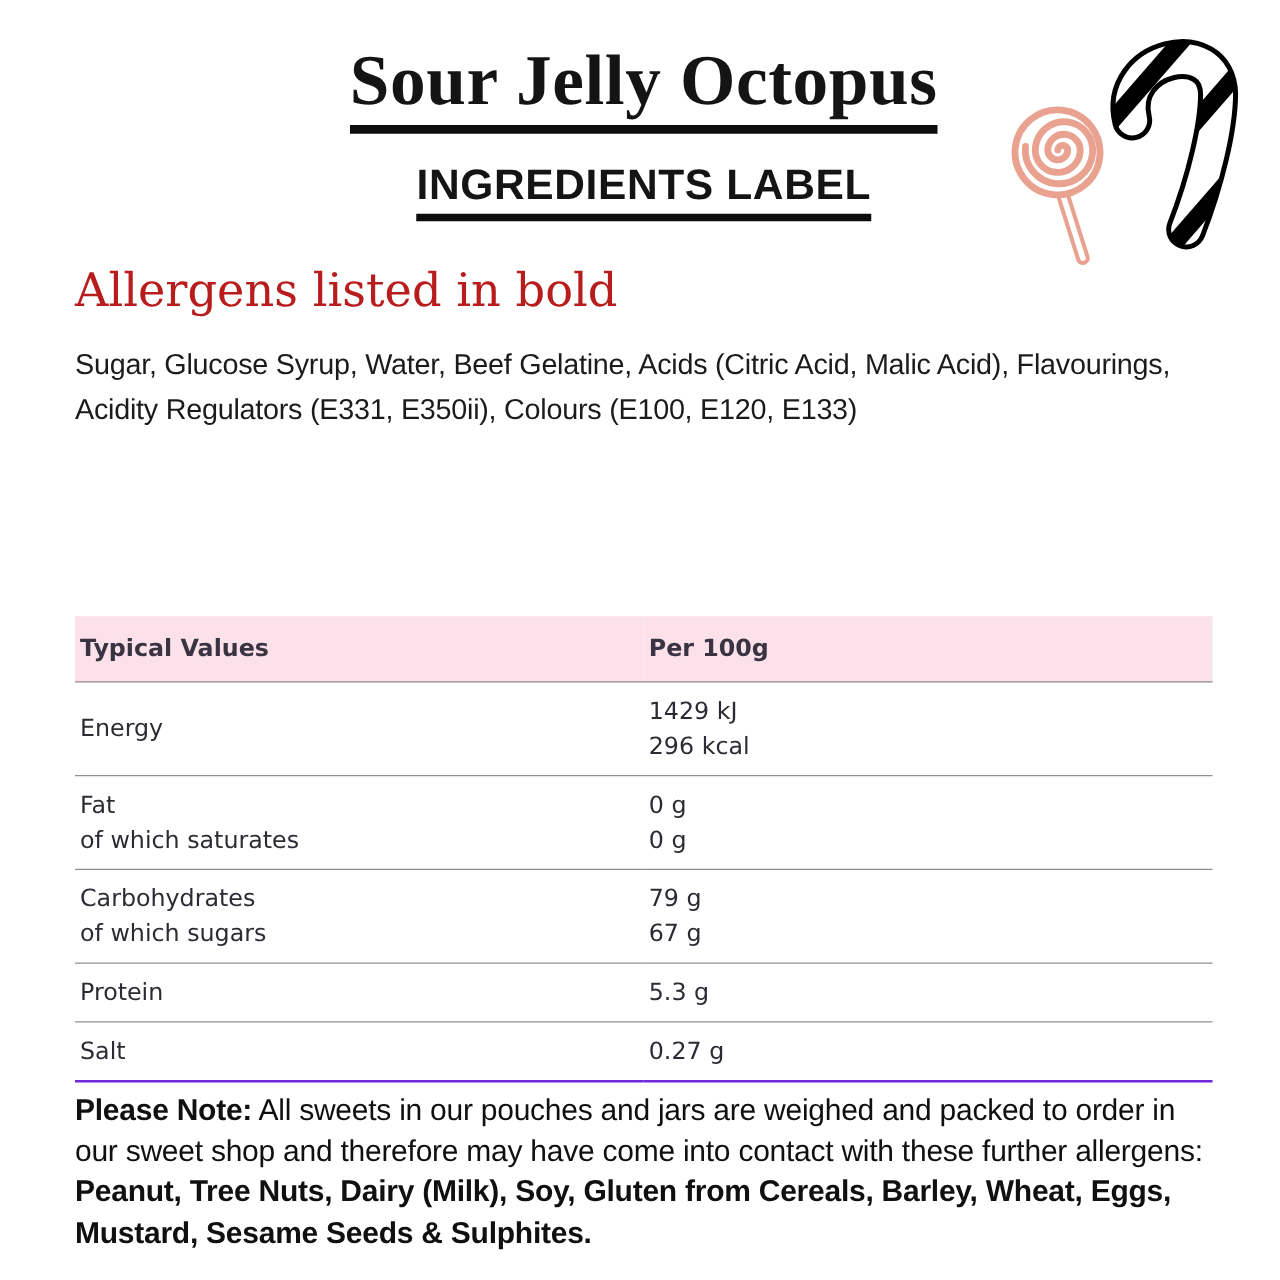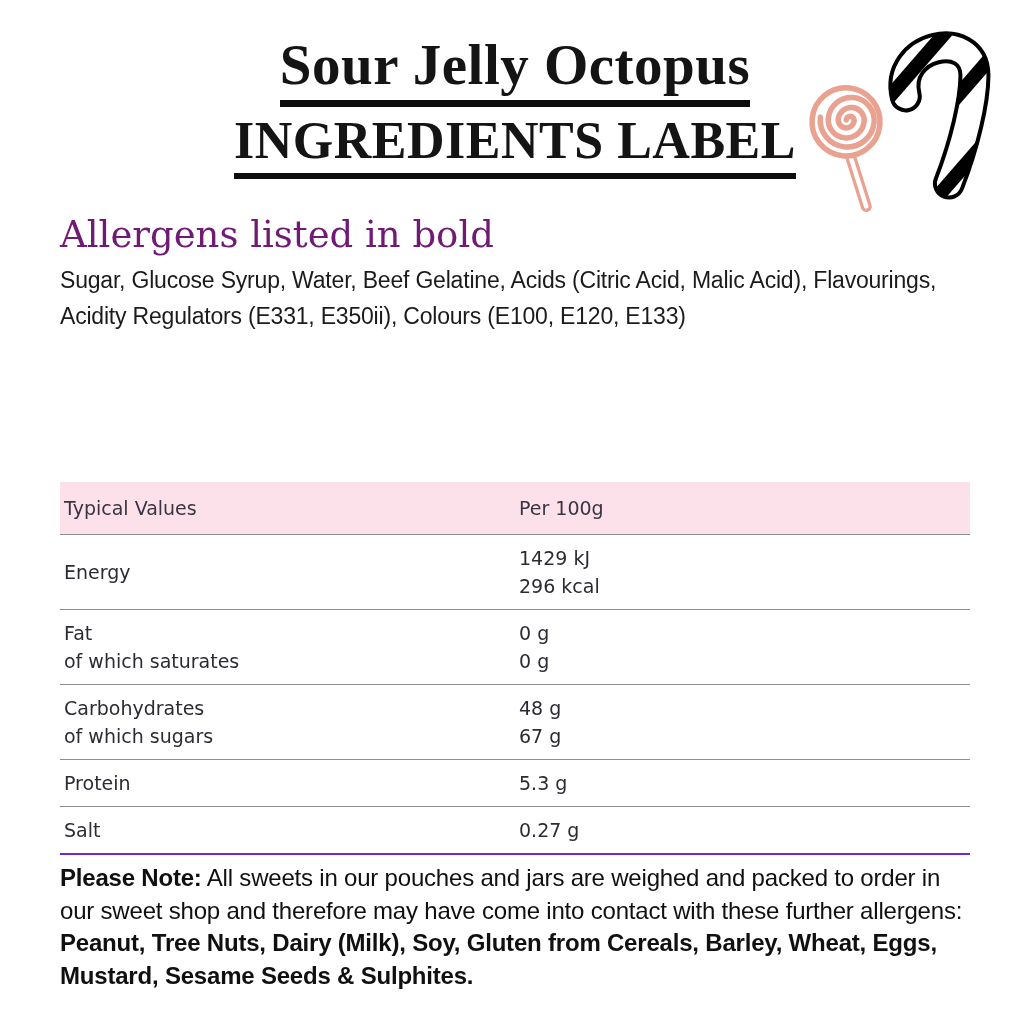--- a/index.html
+++ b/index.html
@@ -21,42 +21,42 @@
     font-family: "Liberation Serif", "DejaVu Serif", serif;
     font-weight: 700;
     font-size: 57px;
     letter-spacing: 0.5px;
     line-height: 1;
     display: inline-block;
     border-bottom: 7px solid #0d0d0d;
     padding-bottom: 7px;
   }
   .subtitle {
-    margin-top: 8px;
-    font-family: Liberation Serif, serif;
+    margin-top: 24px;
+    font-family: Liberation Sans, sans-serif;
     font-weight: 700;
-    font-size: 52px;
+    font-size: 34px;
     letter-spacing: 0.5px;
     line-height: 1;
     display: inline-block;
     border-bottom: 6px solid #0d0d0d;
     padding-bottom: 6px;
   }
   .titles { display: flex; flex-direction: column; align-items: center; }
 
   .allergens-heading {
     margin-top: 34px;
     font-family: "DejaVu Serif", serif;
     font-weight: 500;
     font-size: 37px;
     letter-spacing: 0px;
-    color: #701a75;
+    color: #b91c1c;
   }
   .ingredients {
-    margin-top: 7px;
+    margin-top: 20px;
     font-size: 23px;
     line-height: 1.55;
     color: #1b1b1b;
     max-width: 880px;
     letter-spacing: -0.2px;
   }
 
   
   .icon-cluster { position: absolute; top: 20px; right: 18px; width: 215px; height: 190px; }
   .lollipop { position: absolute; left: 0; top: 42px; }
@@ -70,20 +70,21 @@
     font-family: "DejaVu Sans", sans-serif;
     font-size: 19px;
     color: #2e2a33;
   }
   .nutrition col.c1 { width: 455px; }
   .nutrition col.c2 { width: 455px; }
   .nutrition thead td {
     background: #fce1ea;
     padding: 15px 0 15px 4px;
     color: #3a3442;
+    font-weight: bold;
   }
   .nutrition tbody td {
     border-top: 1px solid #8f8f8f;
     padding: 9px 0 9px 4px;
     vertical-align: middle;
     line-height: 28px;
   }
   .nutrition tbody tr:last-child td { border-bottom: 2px solid #6d28d9; }
 
   
@@ -176,21 +177,21 @@
           <div>0 g</div>
           <div>0 g</div>
         </td>
       </tr>
       <tr>
         <td>
           <div>Carbohydrates</div>
           <div>of which sugars</div>
         </td>
         <td>
-          <div>48 g</div>
+          <div>79 g</div>
           <div>67 g</div>
         </td>
       </tr>
       <tr>
         <td>
             <div>Protein</div>
           </td>
         <td>
             <div>5.3 g</div>
           </td>

